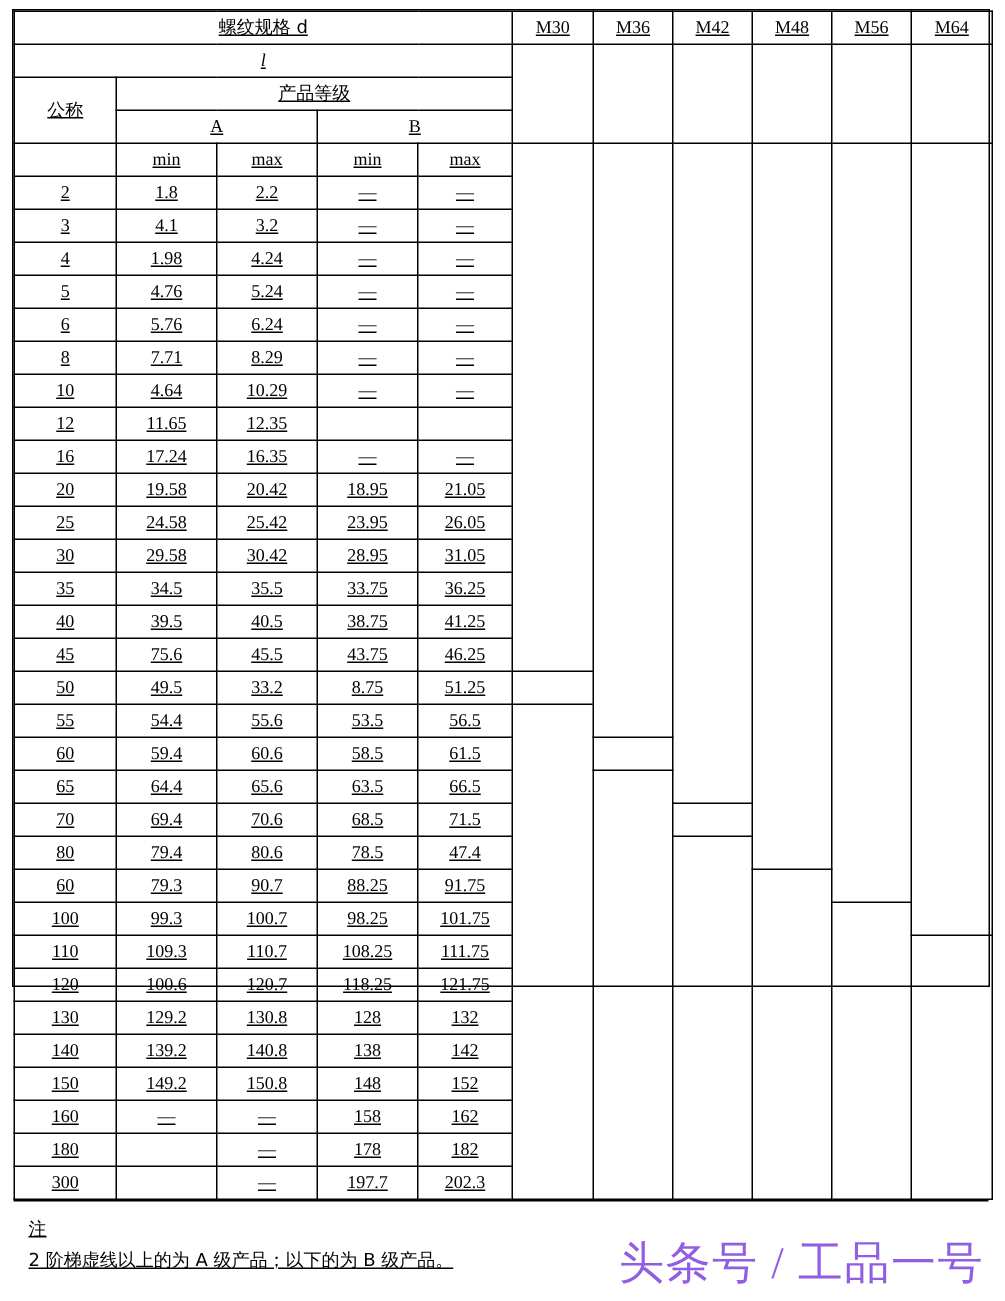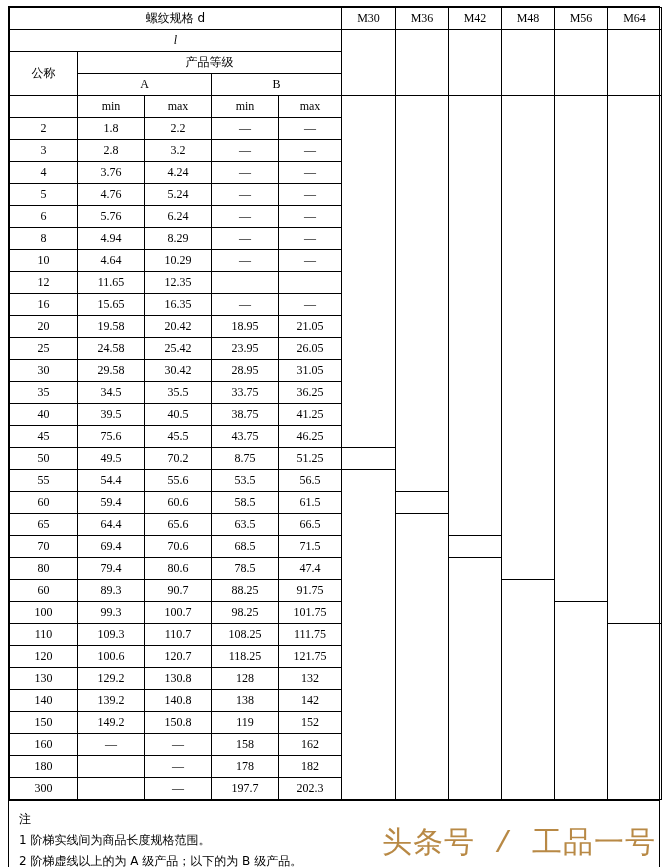--- a/index.html
+++ b/index.html
@@ -13,23 +13,24 @@
     font-family: "Liberation Serif", "DejaVu Serif", serif;
     color: #000000;
     position: relative;
     overflow: hidden;
   }
   .page {
     position: absolute;
     left: 8px;
     top: 6px;
     width: 652px;
-    height: 862px;
+    height: 652px;
     border: 1px solid #000;
     box-sizing: border-box;
+    text-decoration: underline;
   }
   table.main {
     border-collapse: collapse;
     width: 100%;
     table-layout: fixed;
   }
   table.main td, table.main th {
     border: 1px solid #000;
     text-align: center;
     vertical-align: middle;
@@ -63,23 +64,23 @@
     height: 150px;
     box-sizing: border-box;
   }
   .notes .note-line {
     white-space: nowrap;
   }
   .watermark {
     position: absolute;
     right: 14px;
     bottom: 4px;
-    font-family: Liberation Mono, monospace;
+    font-family: Liberation Serif, serif;
     font-size: 30px;
-    color: #a16207;
+    color: #6d28d9;
     opacity: 0.75;
     letter-spacing: 1px;
     white-space: nowrap;
   }
 </style>
 </head>
 <body>
 
 <div class="page">
 
@@ -147,70 +148,70 @@
 
       <tr>
         <td>2</td>
         <td>1.8</td>
         <td>2.2</td>
         <td>—</td>
         <td>—</td>
       </tr>
       <tr>
         <td>3</td>
-        <td>2.8</td>
+        <td>4.1</td>
         <td>3.2</td>
         <td>—</td>
         <td>—</td>
       </tr>
       <tr>
         <td>4</td>
-        <td>3.76</td>
+        <td>1.98</td>
         <td>4.24</td>
         <td>—</td>
         <td>—</td>
       </tr>
       <tr>
         <td>5</td>
         <td>4.76</td>
         <td>5.24</td>
         <td>—</td>
         <td>—</td>
       </tr>
       <tr>
         <td>6</td>
         <td>5.76</td>
         <td>6.24</td>
         <td>—</td>
         <td>—</td>
       </tr>
       <tr>
         <td>8</td>
-        <td>4.94</td>
+        <td>7.71</td>
         <td>8.29</td>
         <td>—</td>
         <td>—</td>
       </tr>
       <tr>
         <td>10</td>
         <td>4.64</td>
         <td>10.29</td>
         <td>—</td>
         <td>—</td>
       </tr>
       <tr>
         <td>12</td>
         <td>11.65</td>
         <td>12.35</td>
         <td></td>
         <td></td>
       </tr>
       <tr>
         <td>16</td>
-        <td>15.65</td>
+        <td>17.24</td>
         <td>16.35</td>
         <td>—</td>
         <td>—</td>
       </tr>
       <tr>
         <td>20</td>
         <td>19.58</td>
         <td>20.42</td>
         <td>18.95</td>
         <td>21.05</td>
@@ -246,21 +247,21 @@
       <tr>
         <td>45</td>
         <td>75.6</td>
         <td>45.5</td>
         <td>43.75</td>
         <td>46.25</td>
       </tr>
       <tr>
         <td>50</td>
         <td>49.5</td>
-        <td>70.2</td>
+        <td>33.2</td>
         <td>8.75</td>
         <td>51.25</td>
       </tr>
 
       <tr>
         <td>55</td>
         <td>54.4</td>
         <td>55.6</td>
         <td>53.5</td>
         <td>56.5</td>
@@ -294,21 +295,21 @@
         <td>80</td>
         <td>79.4</td>
         <td>80.6</td>
         <td>78.5</td>
         <td>47.4</td>
         <td rowspan="11" class="blank step-left"></td>
       </tr>
 
       <tr>
         <td>60</td>
-        <td>89.3</td>
+        <td>79.3</td>
         <td>90.7</td>
         <td>88.25</td>
         <td>91.75</td>
         <td rowspan="10" class="blank step-left"></td>
       </tr>
 
       <tr>
         <td>100</td>
         <td>99.3</td>
         <td>100.7</td>
@@ -343,21 +344,21 @@
         <td>140</td>
         <td>139.2</td>
         <td>140.8</td>
         <td>138</td>
         <td>142</td>
       </tr>
       <tr>
         <td>150</td>
         <td>149.2</td>
         <td>150.8</td>
-        <td>119</td>
+        <td>148</td>
         <td>152</td>
       </tr>
       <tr>
         <td>160</td>
         <td>—</td>
         <td>—</td>
         <td>158</td>
         <td>162</td>
       </tr>
       <tr>
@@ -372,20 +373,19 @@
         <td></td>
         <td>—</td>
         <td>197.7</td>
         <td>202.3</td>
       </tr>
     </tbody>
   </table>
 
   <div class="notes">
     <div class="note-line">注</div>
-    <div class="note-line">1  阶梯实线间为商品长度规格范围。</div>
     <div class="note-line">2  阶梯虚线以上的为 A 级产品；以下的为 B 级产品。</div>
 
   </div>
 
 </div>
 
 <div class="watermark">头条号 / 工品一号</div>
 
 </body></html>

